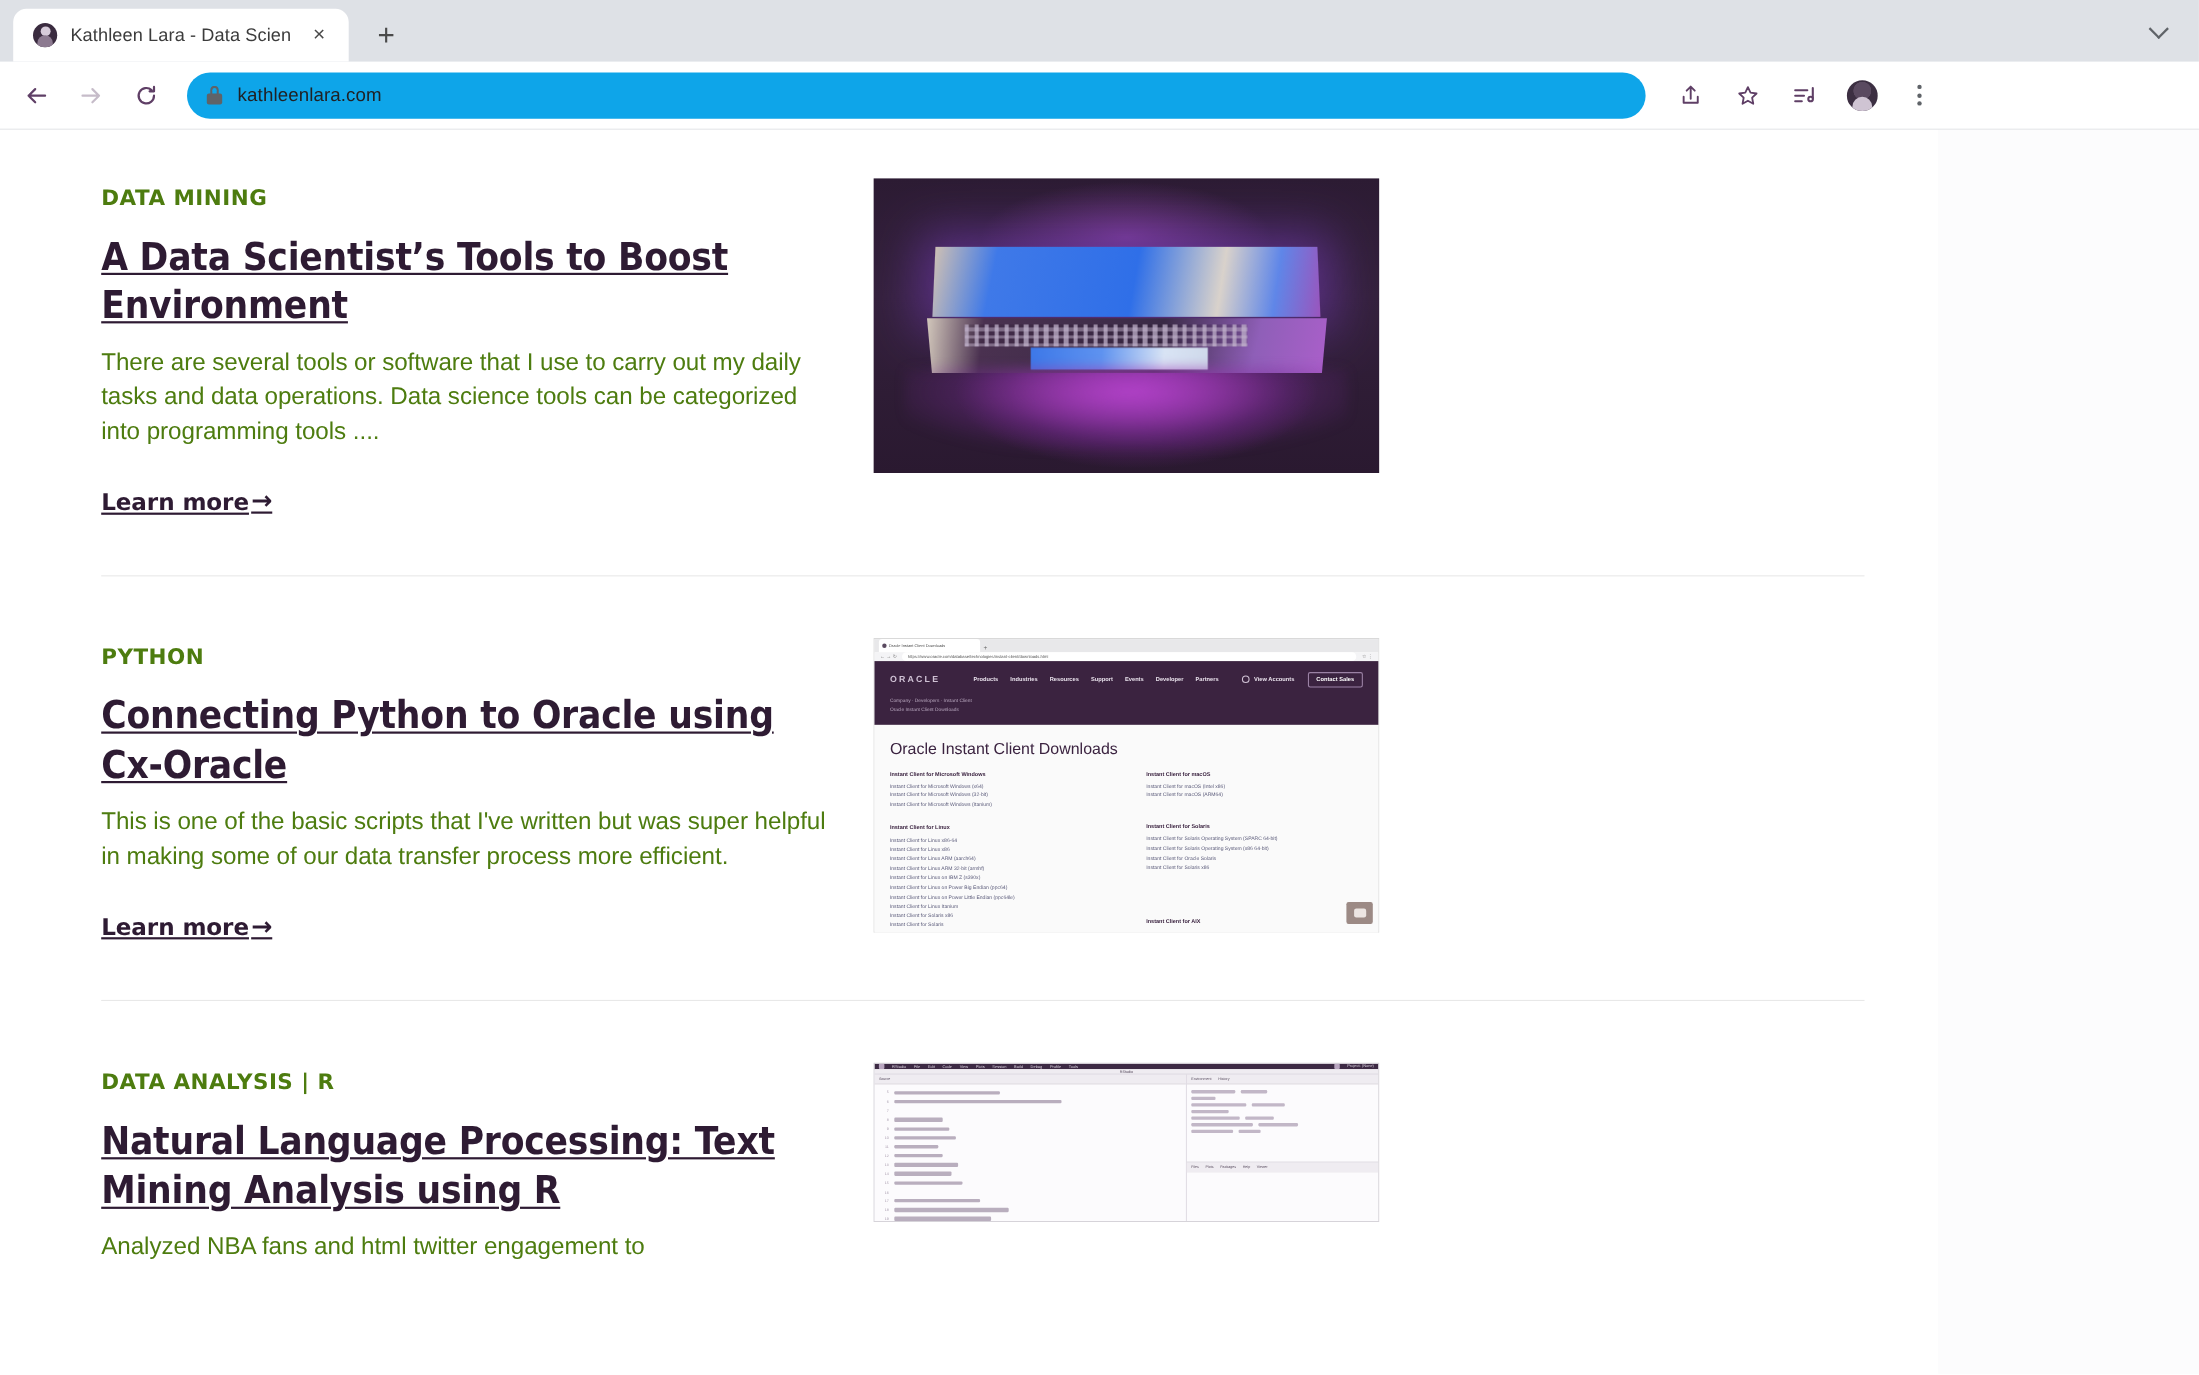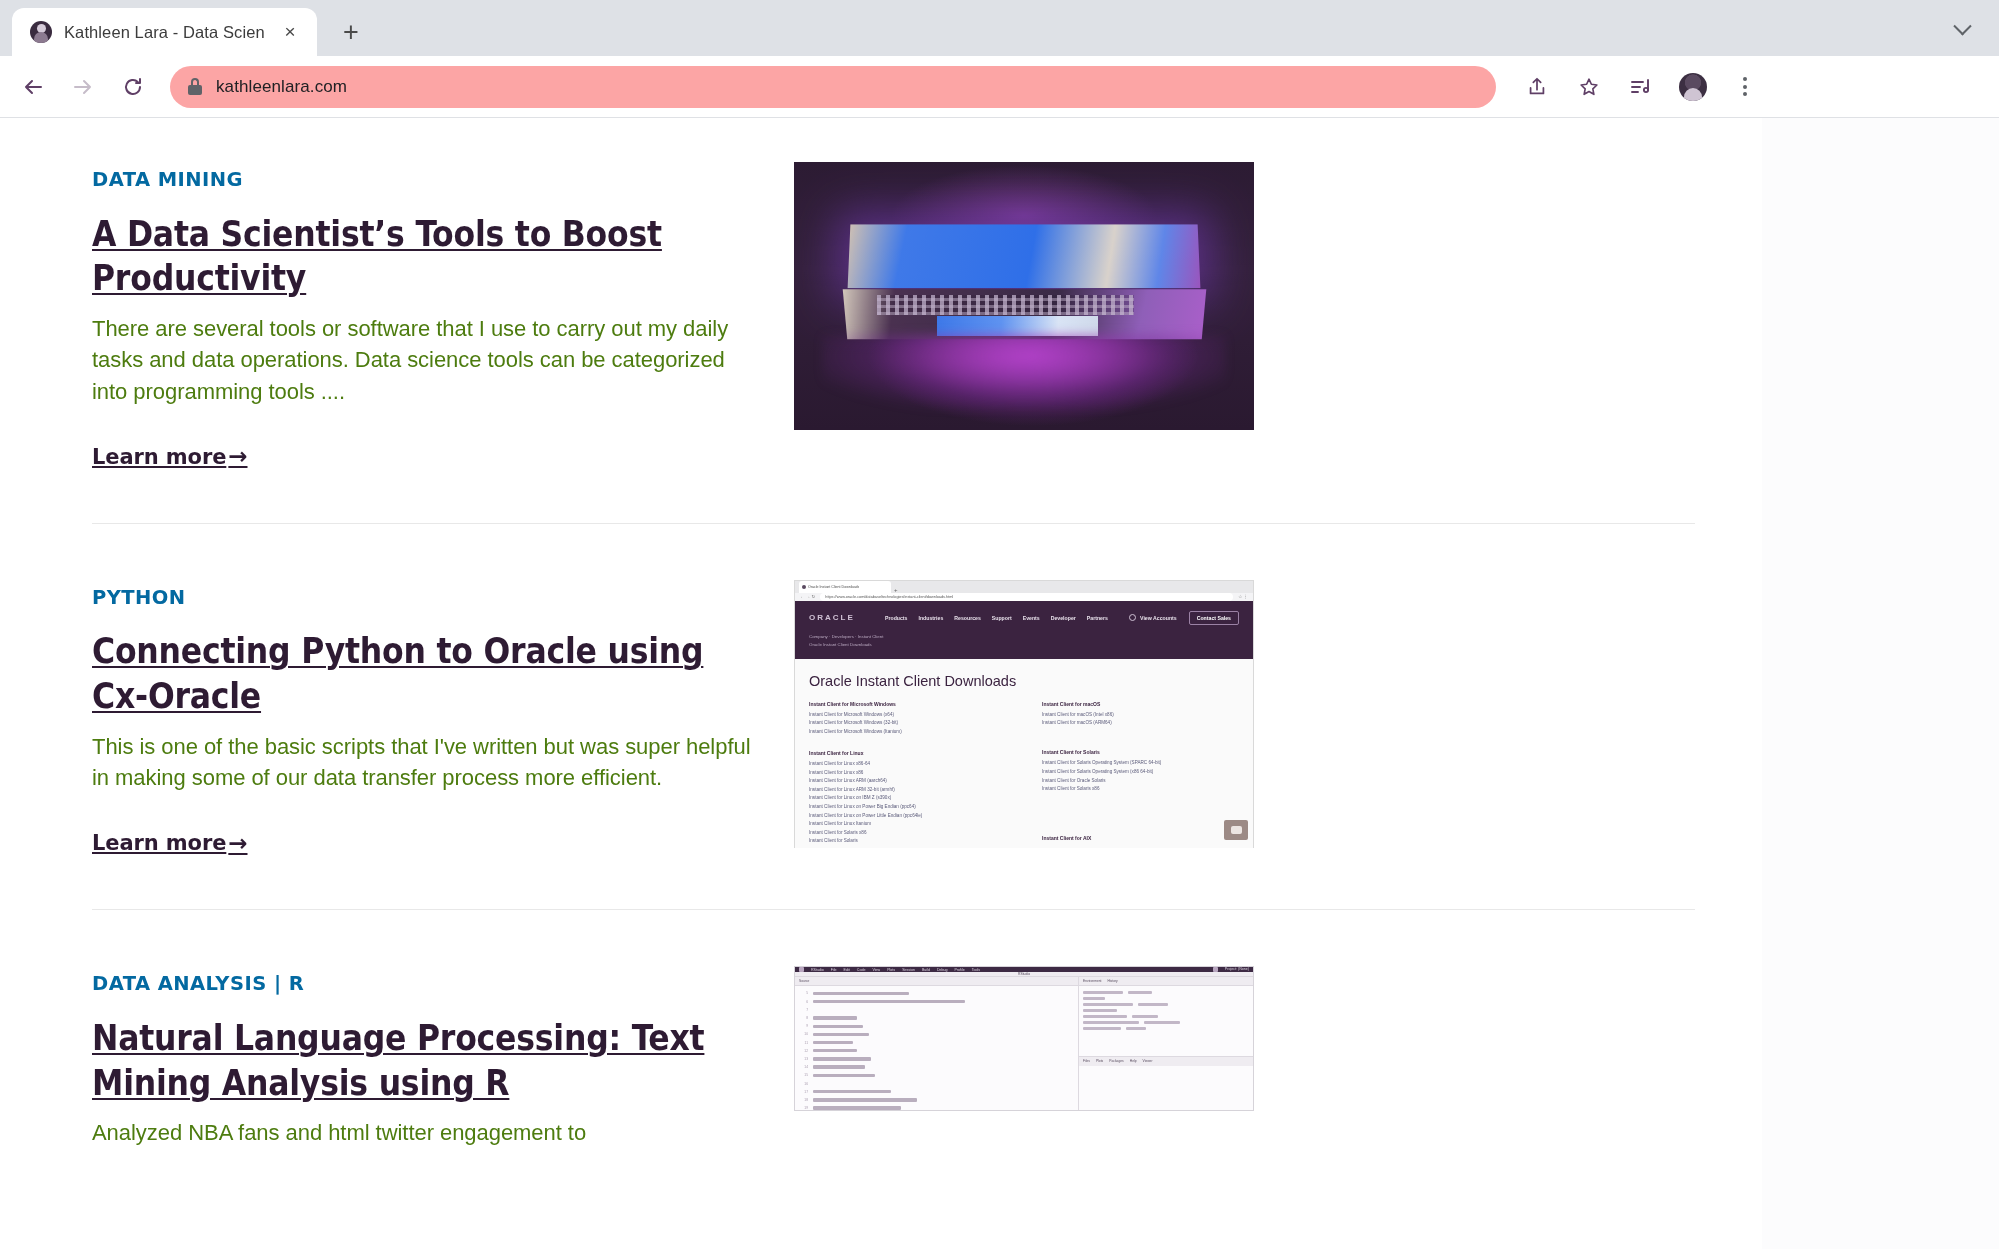--- a/index.html
+++ b/index.html
@@ -102,21 +102,21 @@
   }
   .nav-btn {
     width: 46px; height: 46px;
     display:flex; align-items:center; justify-content:center;
     border-radius: 50%;
   }
   .omnibox {
     flex: 1 1 auto;
     height: 42px;
     margin: 0 8px 0 10px;
-    background: #fca5a5;
+    background: #0ea5e9;
     border-radius: 21px;
     display: flex;
     align-items: center;
     padding: 0 18px;
     gap: 14px;
     max-width: 1326px;
   }
   .lock-icon { width:14px; height:17px; position:relative; flex:0 0 14px; }
   .lock-icon .body {
     position:absolute; bottom:0; left:0;
@@ -215,21 +215,21 @@
     border-bottom: 1px solid #e8e8e8;
     margin-bottom: 56px;
   }
   .article:last-child { border-bottom: none; margin-bottom:0; padding-bottom:0; }
   .article-text { flex: 1 1 auto; max-width: 672px; padding-top: 8px; }
 
   .kicker {
     font-family: "DejaVu Sans", sans-serif;
     font-size: 19.5px;
     font-weight: 700;
-    color: #0369a1;
+    color: #4d7c0f;
     letter-spacing: .45px;
     margin-bottom: 22px;
     line-height: 1;
   }
   .article-title {
     font-family: "DejaVu Sans Condensed", "Liberation Sans Narrow", "DejaVu Sans", sans-serif;
     font-size: 35px;
     font-weight: 700;
     color: #2e1b33;
     line-height: 1.28;
@@ -453,21 +453,21 @@
 
     <div class="content">
 
 
       <main class="articles">
 
         <article class="article">
           <div class="article-text">
             <div class="kicker">DATA MINING</div>
             <div class="title-wrap">
-              <a class="article-title" href="#">A Data Scientist’s Tools to Boost Productivity</a>
+              <a class="article-title" href="#">A Data Scientist’s Tools to Boost Environment</a>
             </div>
             <p class="article-desc">There are several tools or software that I use to carry out my daily tasks and data operations. Data science tools can be categorized into programming tools ....</p>
             <a class="learn-more" href="#">
               <span>Learn more</span>
               <span class="arrow-right">→</span>
             </a>
           </div>
           <div class="thumb">
             <div class="thumb-laptop">
               <div class="lp-screen"></div>

